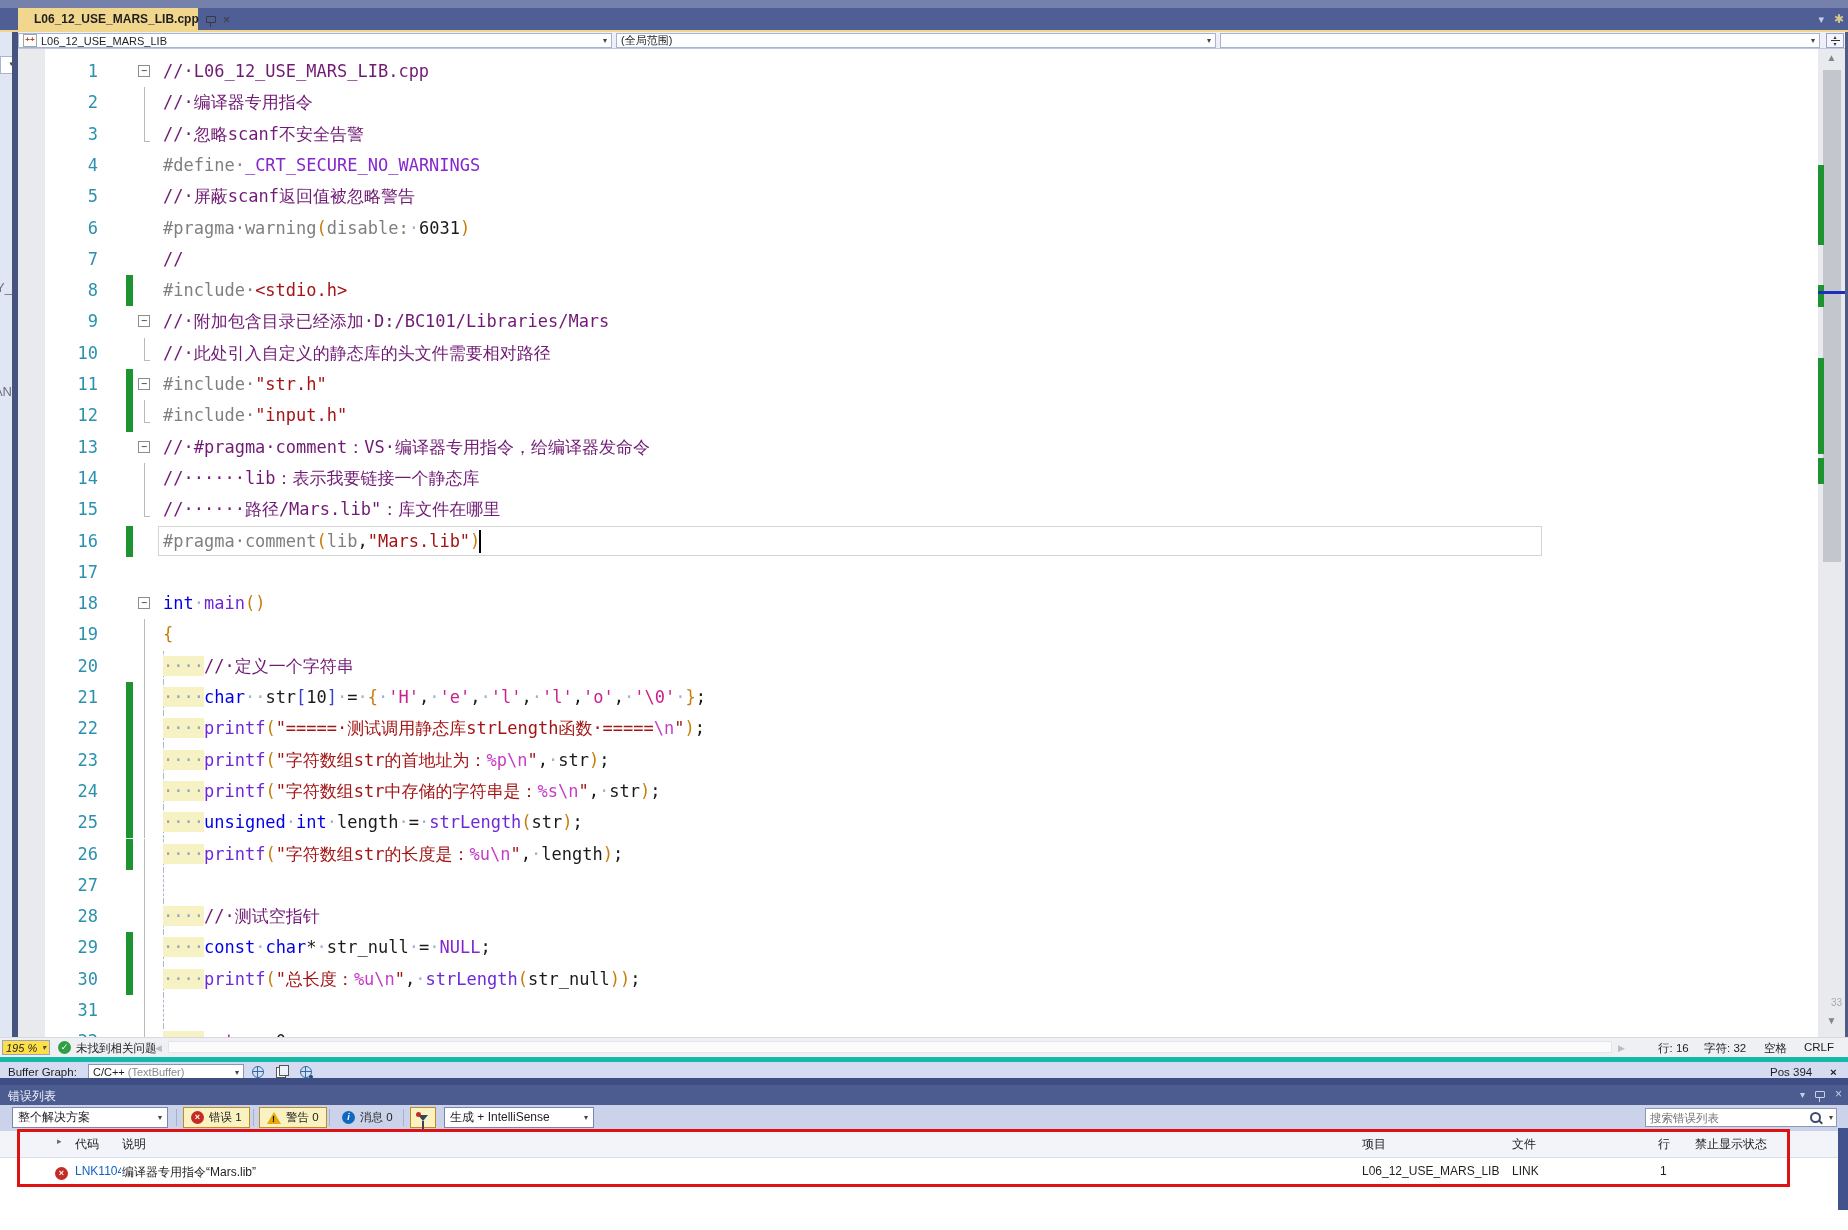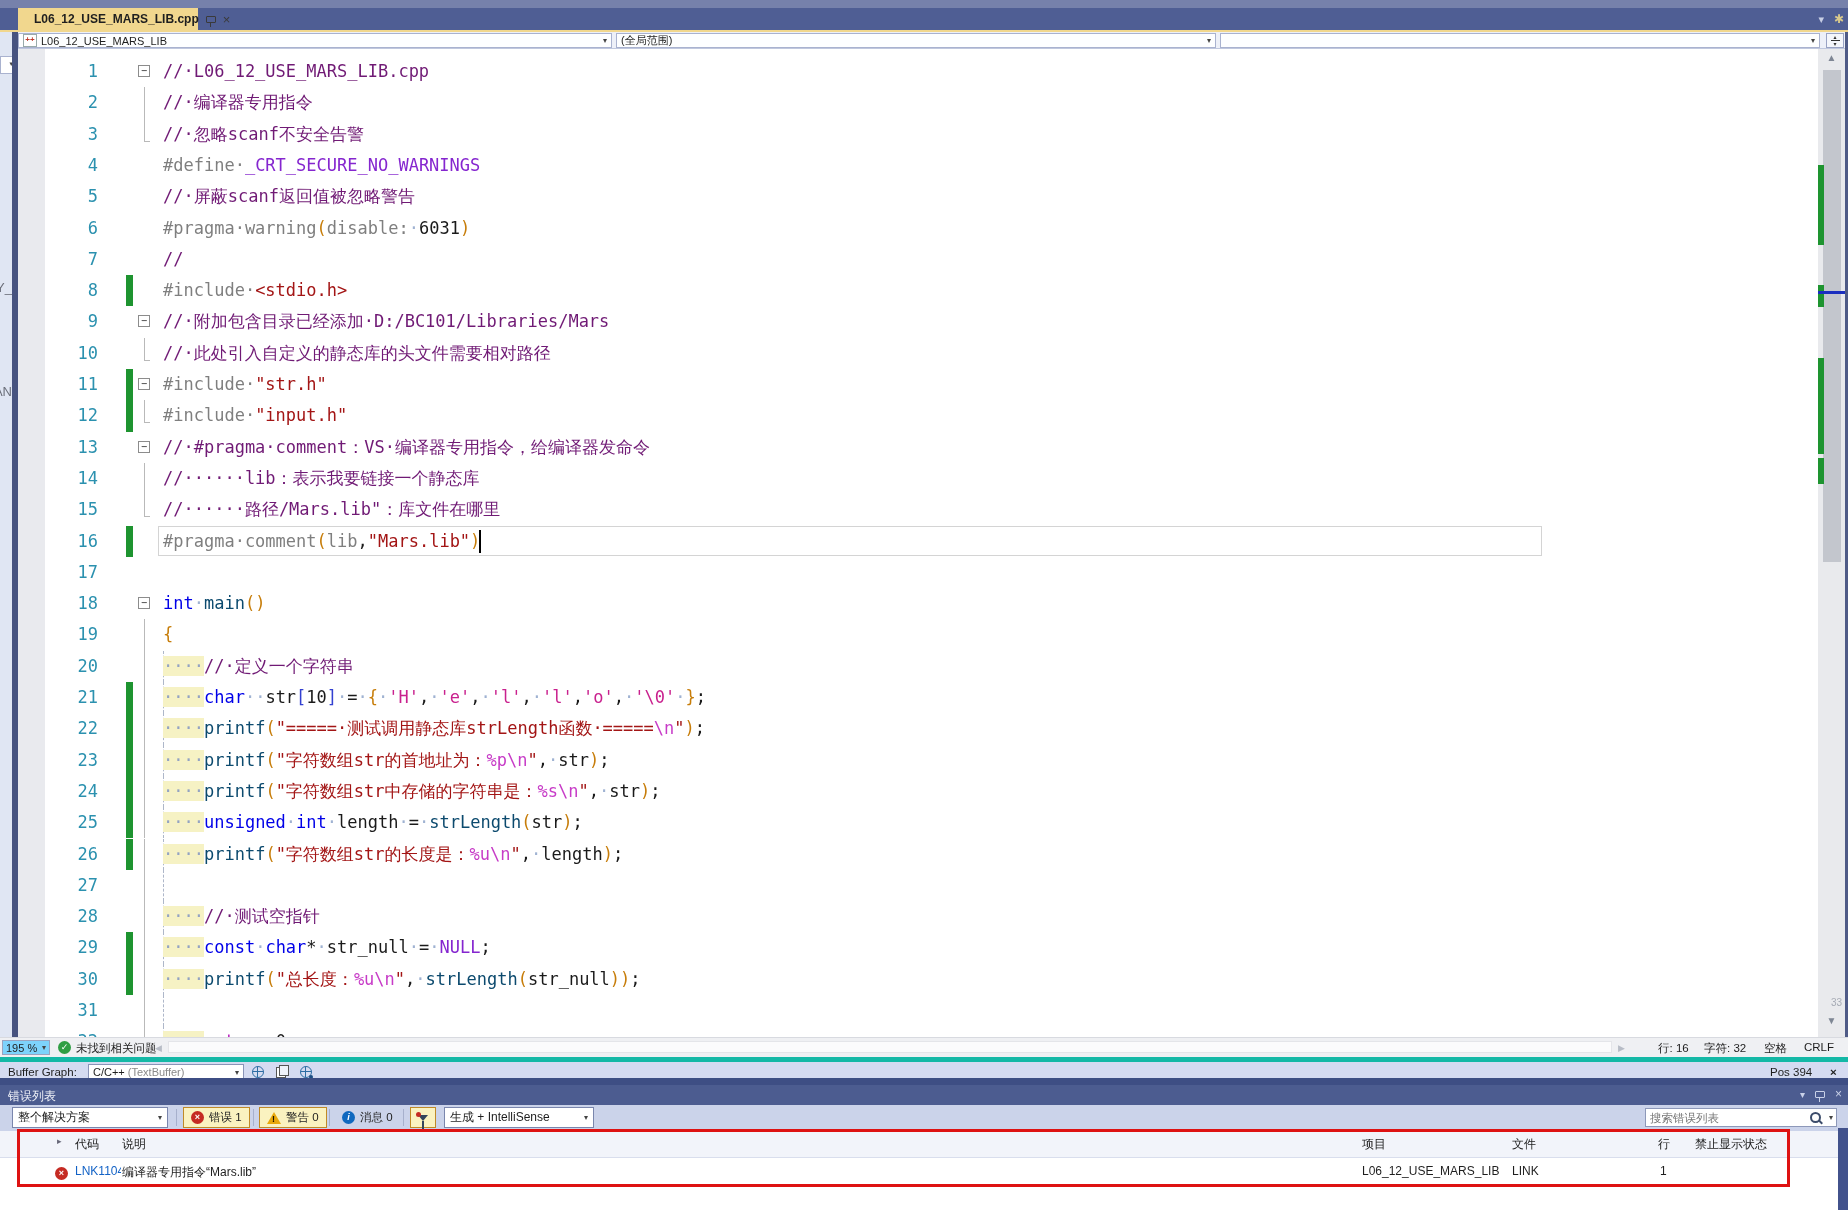--- a/index.html
+++ b/index.html
@@ -45,36 +45,36 @@
   .fold-box{position:absolute;left:120px;top:9px;width:12px;height:12px;border:1px solid #8c8c8c;background:#fff;
             box-sizing:border-box;color:#333;font-size:10px;line-height:9px;text-align:center;}
   .fold-line{position:absolute;left:126px;top:0;width:1px;height:31.3px;background:#B9B9B9;}
   .fold-end{height:22px;}
   .fold-foot{position:absolute;left:126px;top:22px;width:6px;height:1px;background:#B9B9B9;}
   .guide{position:absolute;left:145px;top:0;width:1px;height:31.3px;border-left:1px dashed #AEB7C9;}
   .code{position:absolute;left:145px;top:0;}
   .curline{position:absolute;left:140px;width:1384px;height:30px;background:#fff;border:1px solid #D4D4D4;box-sizing:border-box;}
   .caret{position:absolute;width:2px;height:23px;background:#000;}
   .tk-cm{color:#701a75}.tk-pp{color:#7F7F7F}.tk-mac{color:#8526CF}.tk-kw{color:#0000E8}
-  .tk-str{color:#A31515}.tk-chr{color:#C9218E}.tk-esc{color:#C73BC7}.tk-fn{color:#0c4a6e}
+  .tk-str{color:#A31515}.tk-chr{color:#C9218E}.tk-esc{color:#C73BC7}.tk-fn{color:#6d28d9}
   .tk-pn{color:#C77D0A}.tk-pnb{color:#3340D1}.tk-pl{color:#1A1A1A}.tk-ws{color:#9FB2D2}
   .tk-ctl{color:#B81FBE}
   .tk-ind{background:#F6F2C4;color:#93A3C2;}
   
   .vscroll{left:1818px;top:49px;width:27px;height:988px;background:#E9EAED;}
   .vs-arrow{position:absolute;left:0;width:27px;text-align:center;color:#7E8694;font-size:10px;}
   .vs-thumb{position:absolute;left:5px;width:18px;background:#C3C6CD;}
   .vs-mark{position:absolute;left:0;width:6px;background:#1E9430;}
   .vs-caret{position:absolute;left:0;width:27px;height:3px;background:#1B2FBF;}
   .vs-count{position:absolute;right:3px;font-size:10px;color:#A6ABB5;}
   .win-edge{left:1845px;top:32px;width:3px;height:1005px;background:#4F5B87;}
   
   .estatus{left:0;top:1037px;width:1848px;height:20px;background:#EFF0F3;border-top:1px solid #D8DAE0;box-sizing:border-box;}
-  .zoombox{position:absolute;left:2px;top:2px;width:48px;height:15px;background:#7dd3fc;border:1px solid #9AA3BF;
-           box-sizing:border-box;font-size:11px;color:#1f1f1f;display:flex;align-items:center;padding:0 3px;}
+  .zoombox{position:absolute;left:2px;top:2px;width:48px;height:15px;background:#fde047;border:1px solid #9AA3BF;
+           box-sizing:border-box;font-size:11px;color:#1f1f1f;display:flex;align-items:center;padding:0 3px;font-style:italic;}
   .health-ico{position:absolute;left:58px;top:3px;width:13px;height:13px;border-radius:50%;background:#2F9E44;
               color:#fff;font-size:9px;line-height:13px;text-align:center;}
   .health-txt{position:absolute;left:76px;top:3px;font-size:11.5px;color:#1e1e1e;}
   .hsb-arrow{position:absolute;top:5px;font-size:9px;color:#B7BCC6;}
   .hsb-track{position:absolute;left:168px;top:3px;width:1444px;height:12px;background:#FBFBFC;border:1px solid #E4E5E9;box-sizing:border-box;}
   .stat-txt{position:absolute;top:3px;font-size:11.5px;color:#1e1e1e;white-space:nowrap;}
   .bufferbar{left:0;top:1057px;width:1848px;height:21px;background:#D5DBF1;border-top:5px solid #14b8a6;box-sizing:border-box;}
   .buf-label{position:absolute;left:8px;top:4px;font-size:11.5px;color:#1e1e1e;}
   .buf-combo{position:absolute;left:88px;top:2px;width:156px;height:16px;background:#fff;border:1px solid #8A94B8;
              box-sizing:border-box;font-size:11px;display:flex;align-items:center;padding:0 4px;color:#1e1e1e;}

